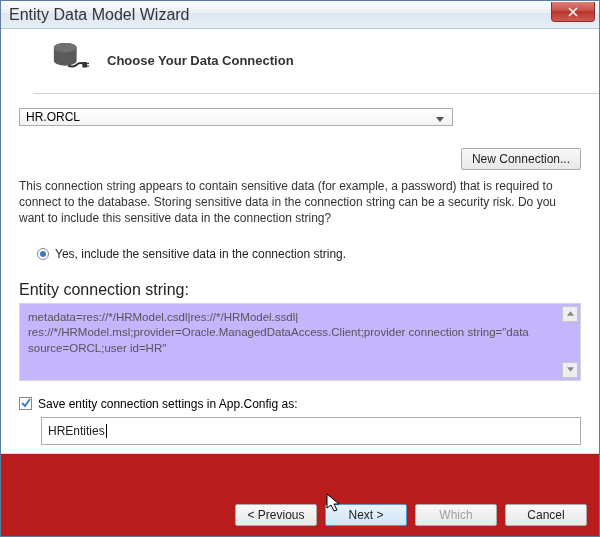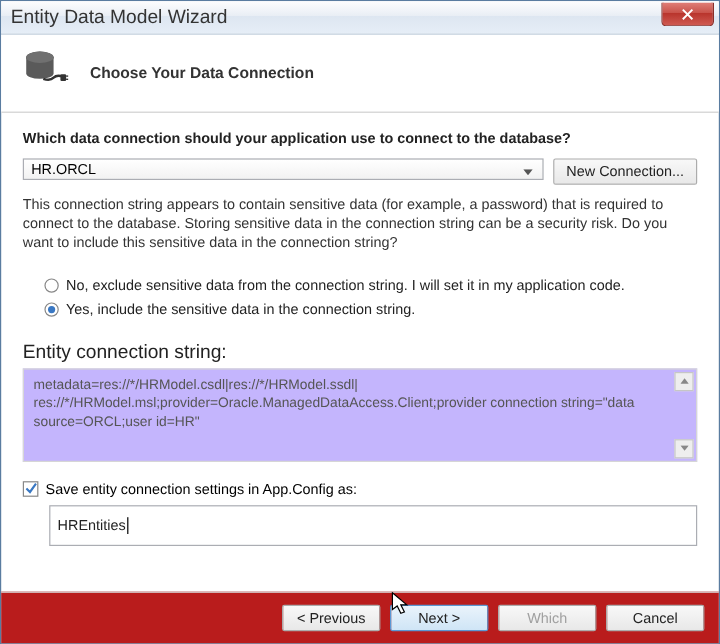--- a/index.html
+++ b/index.html
@@ -45,20 +45,21 @@
     border-radius: 0 0 4px 4px;
     display:flex;align-items:center;justify-content:center;
   }
   .win-close svg { width:10px;height:10px; }
   .header {
     display:flex;
     align-items:center;
     padding: 12px 16px 14px 16px;
     border-bottom: 1px solid #d0d0d0;
     background:#fff;
+    margin-left:32px;
   }
   .db-icon { width:38px; height:38px; margin-right:18px; margin-left:2px; }
   .header-title { font-size:13px; font-weight:bold; color:#333; }
   .content {
     padding: 14px 18px 8px 18px;
     flex:1;
     display:flex;
     flex-direction:column;
     overflow:hidden;
   }
@@ -82,20 +83,21 @@
   .btn {
     height:22px;
     min-width:110px;
     border:1px solid #acacac;
     background:linear-gradient(to bottom,#f8f8f8,#e8e8e8);
     font-size:12px;
     display:flex;align-items:center;justify-content:center;
     padding:0 10px;
     color:#222;
     border-radius:2px;
+    margin-top:40px;
   }
   .warn-text { font-size:12px; color:#333; line-height:1.35; margin-bottom:8px; }
   .radio-group { margin:6px 0 10px 18px; }
   .radio-row { display:flex; align-items:center; margin:6px 0; font-size:12px; color:#222; gap:6px;}
   .radio {
     width:12px;height:12px;border:1px solid #888;border-radius:50%;
     display:inline-flex;align-items:center;justify-content:center;
     background:#fff;
   }
   .radio.checked::after{
@@ -182,43 +184,38 @@
         <path d="M18 26 q6 2 9 -1 q3 -3 8 -1" stroke="#333" stroke-width="2.2" fill="none"></path>
         <rect x="33" y="22" width="5" height="6" rx="1" fill="#333"></rect>
         <rect x="38" y="23" width="2" height="1.2" fill="#333"></rect>
         <rect x="38" y="25.8" width="2" height="1.2" fill="#333"></rect>
       </svg>
     </span>
     <span class="header-title">Choose Your Data Connection</span>
   </div>
 
   <div class="content">
-    <div class="question">Which data connection should your application use to connect to the database?</div>
 
     <div class="conn-row">
       <div class="dropdown">
         <span>HR.ORCL</span>
         <span class="dropdown-arrow">
           <svg width="8" height="5" viewBox="0 0 8 5">
               <path d="M0 0 L4 5 L8 0 Z" fill="#555"></path>
             </svg>
         </span>
       </div>
       <div class="btn">
         <span>New Connection...</span>
       </div>
     </div>
 
     <div class="warn-text">This connection string appears to contain sensitive data (for example, a password) that is required to connect to the database. Storing sensitive data in the connection string can be a security risk. Do you want to include this sensitive data in the connection string?</div>
 
     <div class="radio-group">
-      <label class="radio-row">
-        <span class="radio"></span>
-        <span>No, exclude sensitive data from the connection string. I will set it in my application code.</span>
-      </label>
       <label class="radio-row">
         <span class="radio checked"></span>
         <span>Yes, include the sensitive data in the connection string.</span>
       </label>
     </div>
 
     <div class="label-row">Entity connection string:</div>
 
     <div class="cs-box">
       <span style="white-space:pre-wrap;display:block;padding-right:18px;">metadata=res://*/HRModel.csdl|res://*/HRModel.ssdl|

